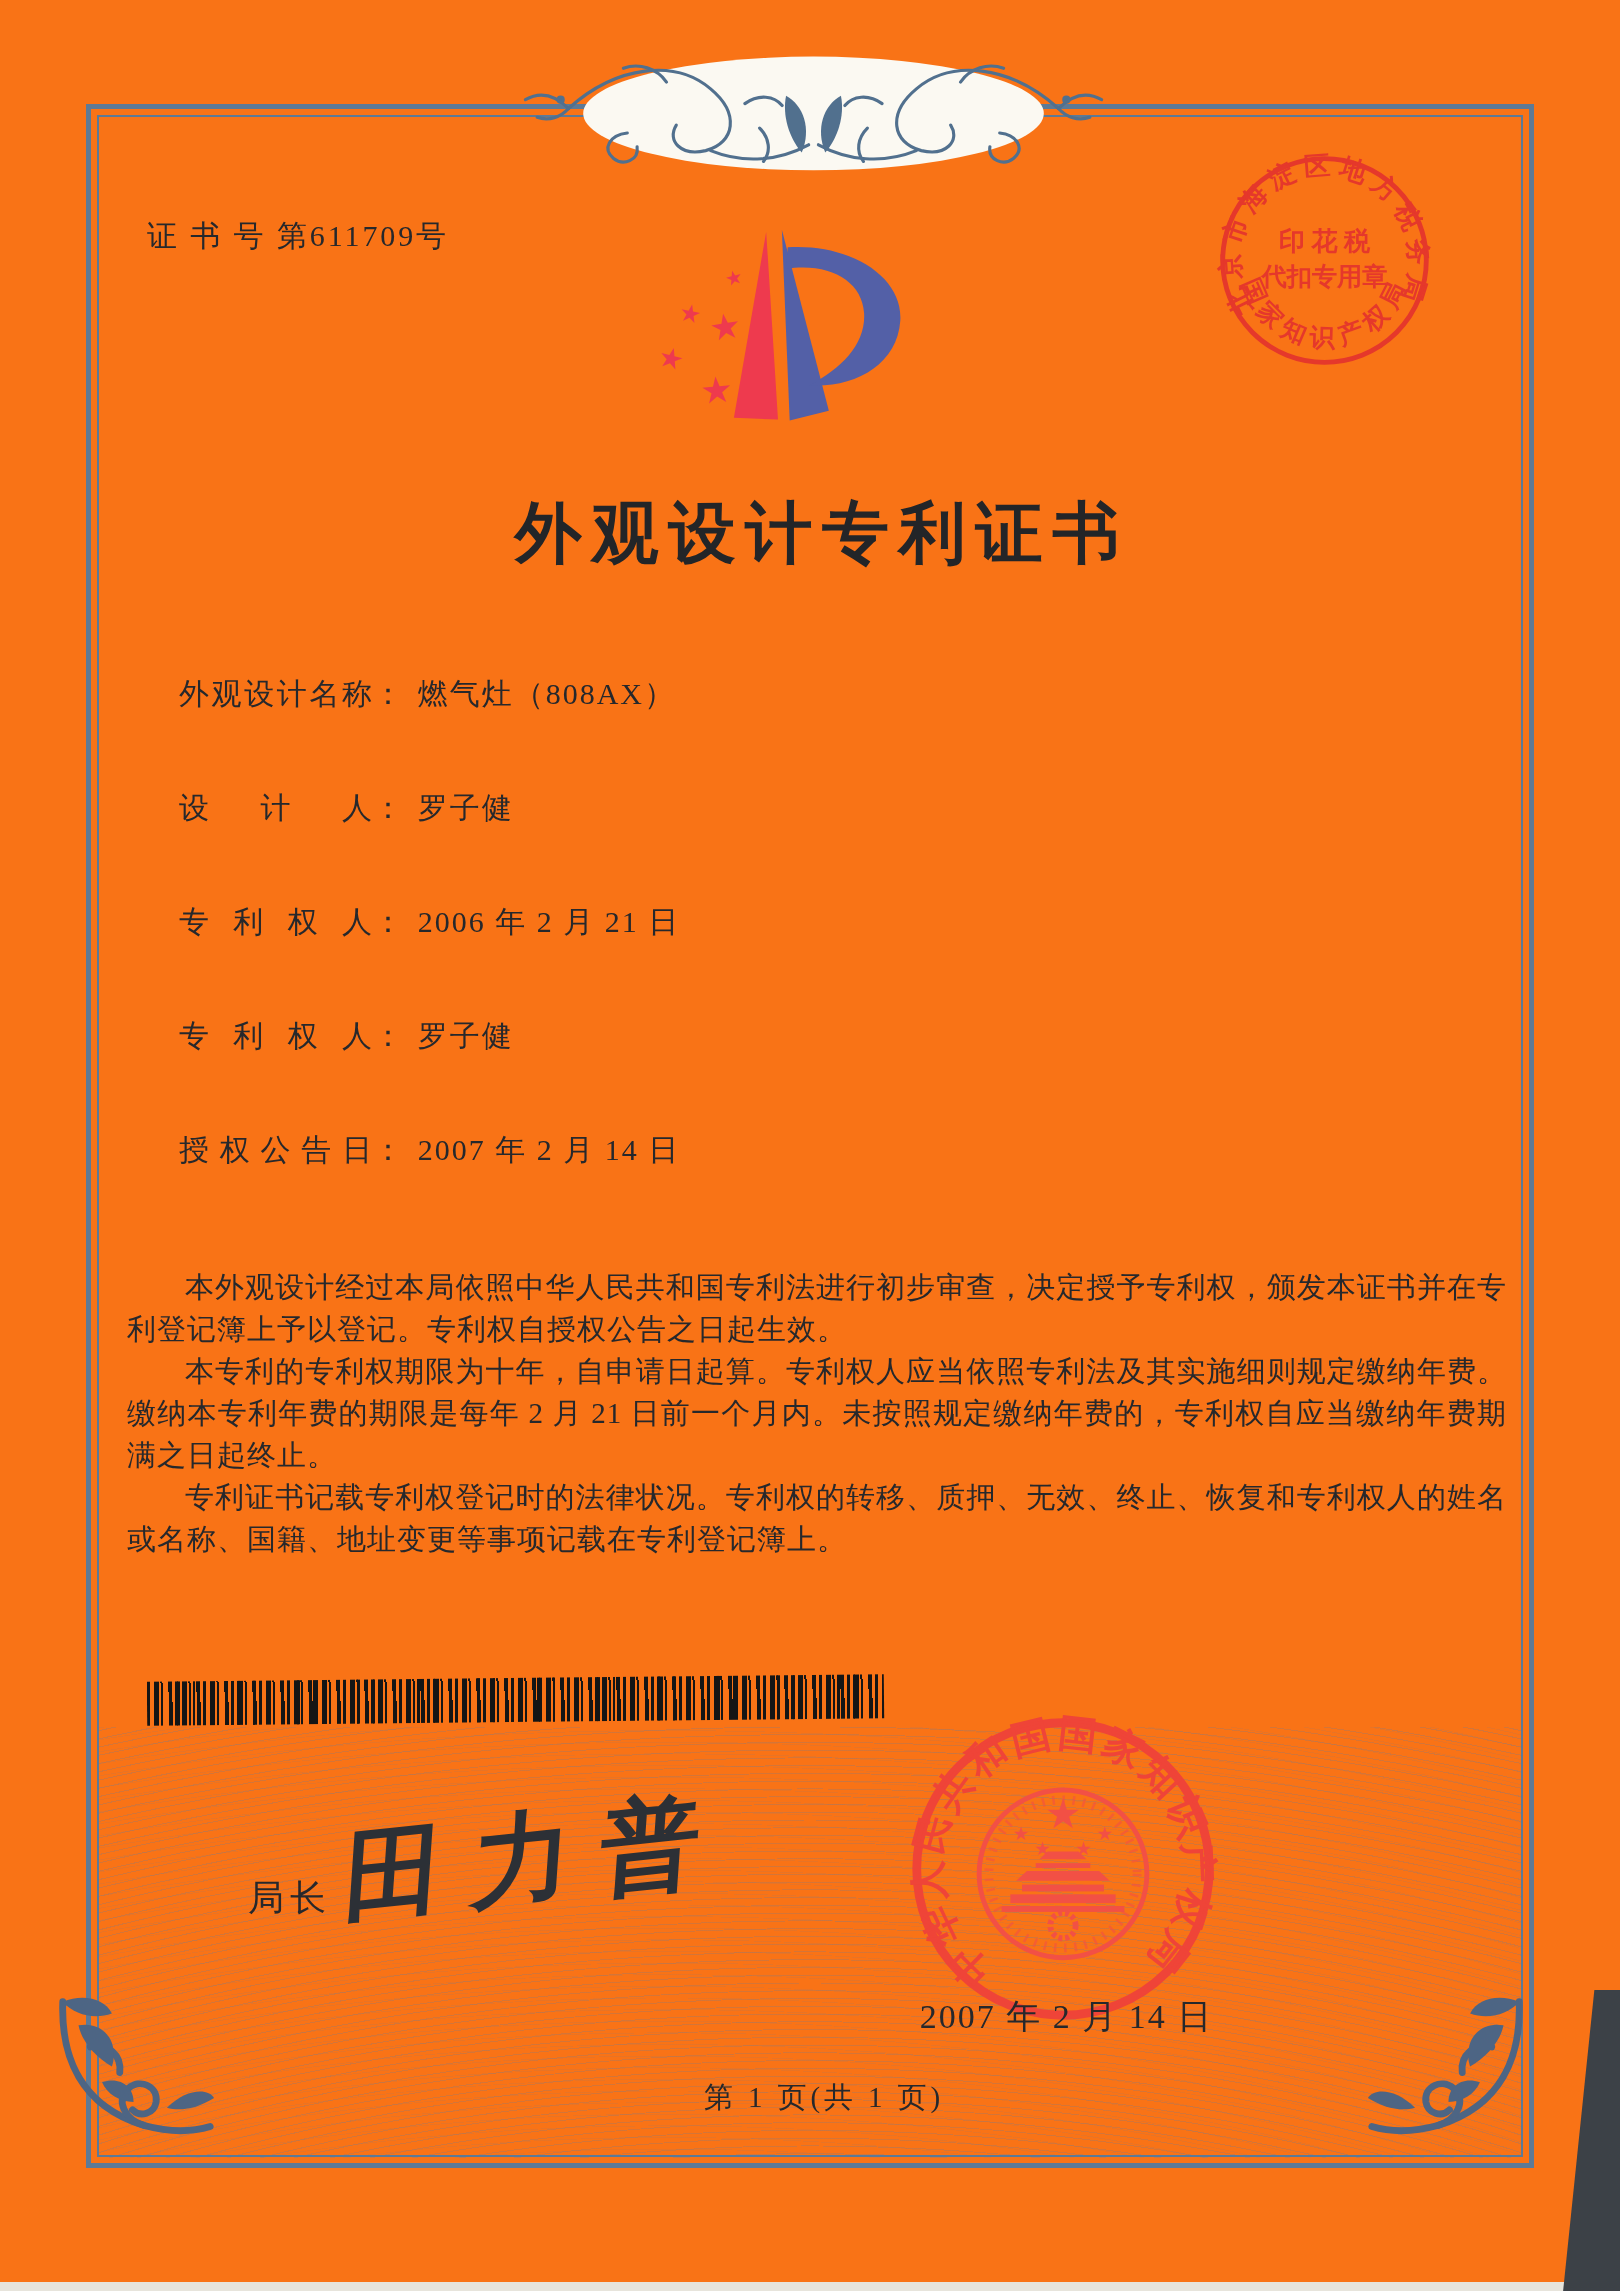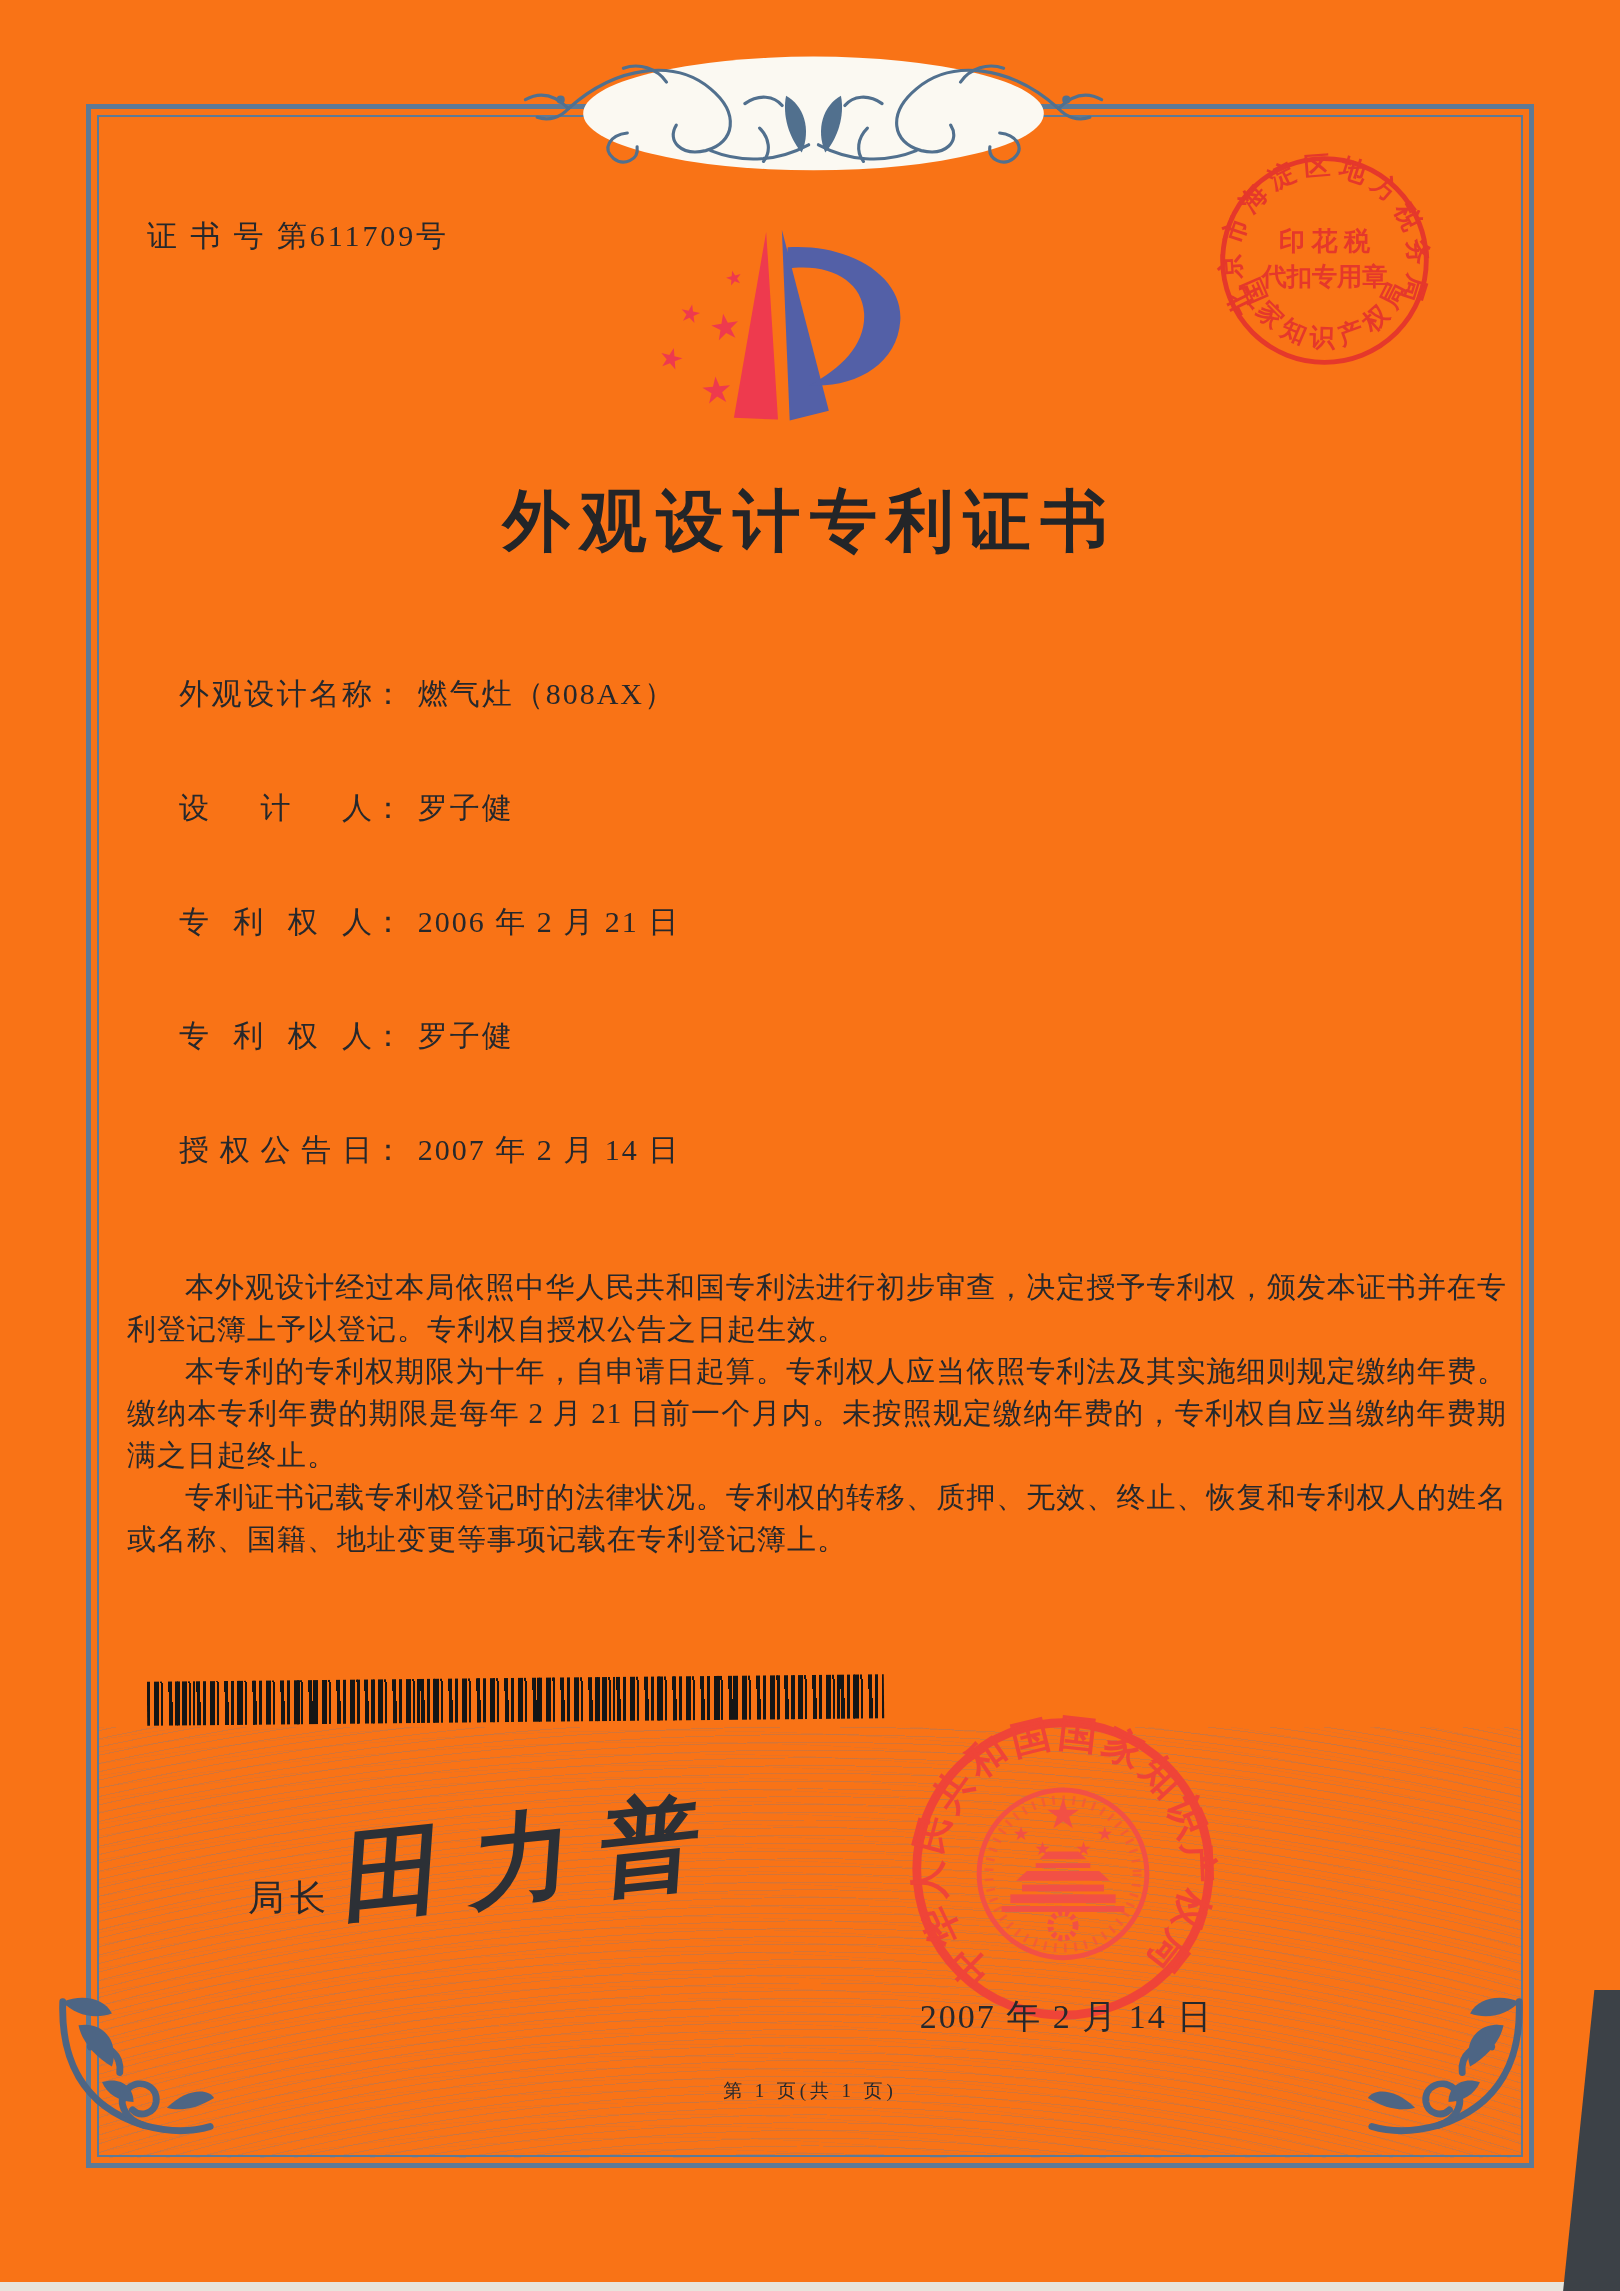--- a/index.html
+++ b/index.html
@@ -13,21 +13,21 @@
   .frame{position:absolute;left:86px;top:104px;width:1448px;height:2064px;
         border:5.9px solid #5d7a96;box-sizing:border-box;}
   .frame::before{content:"";position:absolute;left:5.9px;top:5.9px;right:5.9px;bottom:5.9px;
         border:2px solid #5d7a96;}
   
   .guilloche{position:absolute;left:97px;top:1727px;width:1426px;height:431px;
         background:
           repeating-radial-gradient(1764px 1078px at 50% 290%, rgba(125,122,135,.30) 0 1.6px, rgba(0,0,0,0) 1.6px 12.7px),
           repeating-radial-gradient(2352px 1470px at 40% 330%, rgba(125,122,135,.14) 0 1.4px, rgba(0,0,0,0) 1.4px 18.6px);}
   .cert-no{position:absolute;left:147px;top:216px;font-size:30px;letter-spacing:2.9px;}
-  .title{position:absolute;left:86px;top:476px;width:1448px;margin:0;text-align:center;
+  .title{position:absolute;left:86px;top:476px;width:1448px;margin:12px;text-align:center;
         font-size:67px;font-weight:bold;letter-spacing:9.8px;color:#232528;}
   
   .fields{position:absolute;left:179px;top:674px;width:1078px;}
   .frow{height:114px;font-size:30px;letter-spacing:1px;}
   .flabel{display:inline-block;width:194px;text-align:justify;text-align-last:justify;}
   .fcolon{display:inline-block;margin-right:13.7px;}
   .fvalue{letter-spacing:2px;}
   
   .bodytext{position:absolute;left:127px;top:1266px;width:1380px;font-size:29px;line-height:42px;
         text-align:justify;}
@@ -38,21 +38,21 @@
          repeating-linear-gradient(90deg,#151515 0 2.9px,rgba(0,0,0,0) 2.9px 6.9px,#151515 6.9px 11.8px,rgba(0,0,0,0) 11.8px 13.7px,#151515 13.7px 15.7px,rgba(0,0,0,0) 15.7px 21.6px,#151515 21.6px 25.5px,rgba(0,0,0,0) 25.5px 28px),
          repeating-linear-gradient(90deg,rgba(0,0,0,0) 0 30px,#151515 30px 33px,rgba(0,0,0,0) 33px 46px,#151515 46px 48px,rgba(0,0,0,0) 48px 60px);}
   
   .sig-title{position:absolute;left:248px;top:1874px;font-size:36px;letter-spacing:5.9px;}
   .sig-name{position:absolute;left:343px;top:1792px;font-size:100px;font-weight:700;color:#2c3036;
         letter-spacing:29px;transform:rotate(-6deg) skewX(-10deg);white-space:nowrap;}
   
   .seal{position:absolute;left:907px;top:1713px;width:312px;height:312px;}
   .seal-date{position:absolute;left:900px;top:1994px;width:333px;text-align:center;font-size:34px;letter-spacing:2px;}
   .tax-stamp{position:absolute;left:1213px;top:149px;width:223px;height:223px;}
-  .footer{position:absolute;left:86px;top:2078px;width:1448px;text-align:center;font-size:19px;letter-spacing:3.9px;}
+  .footer{position:absolute;left:100px;top:2078px;width:1448px;text-align:center;font-size:29px;letter-spacing:3.9px;}
   .logo{position:absolute;left:617px;top:218px;width:363px;height:230px;}
   .ornament-top{position:absolute;left:490px;top:35px;width:647px;height:147px;}
   .flourish{position:absolute;width:167px;height:167px;}
   .flourish.bl{left:51px;top:1988px;}
   .flourish.br{left:1364px;top:1988px;transform:scaleX(-1);}
   svg{display:block;width:100%;height:100%;}
 </style>
 </head>
 <body>
 

